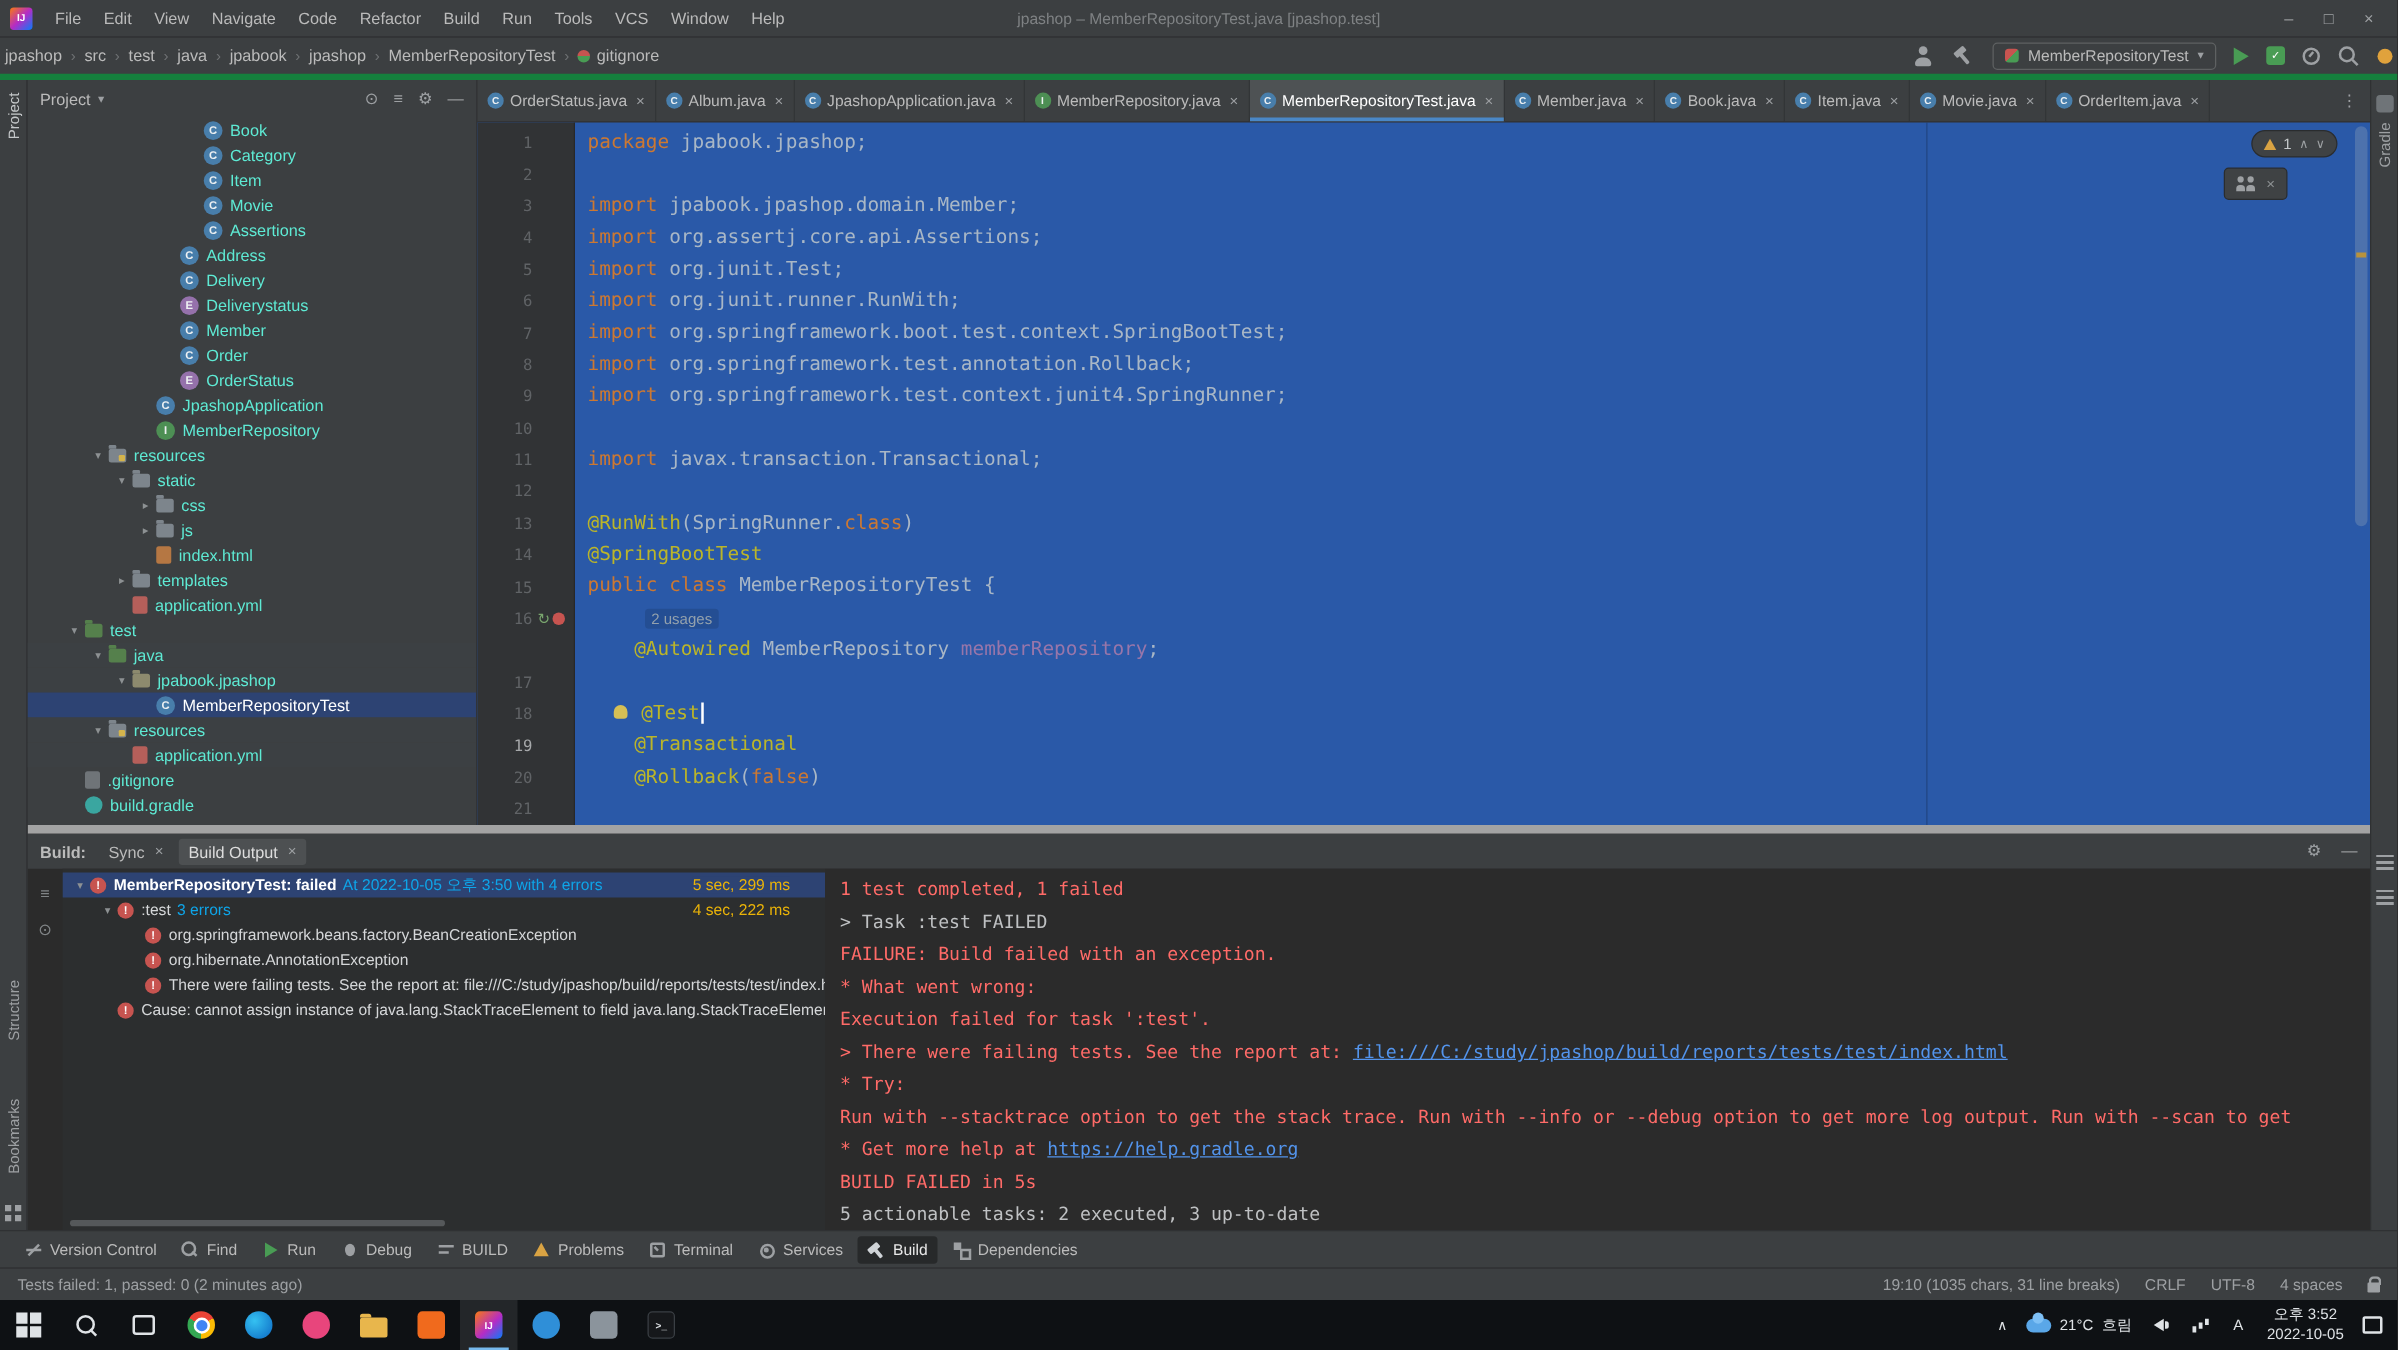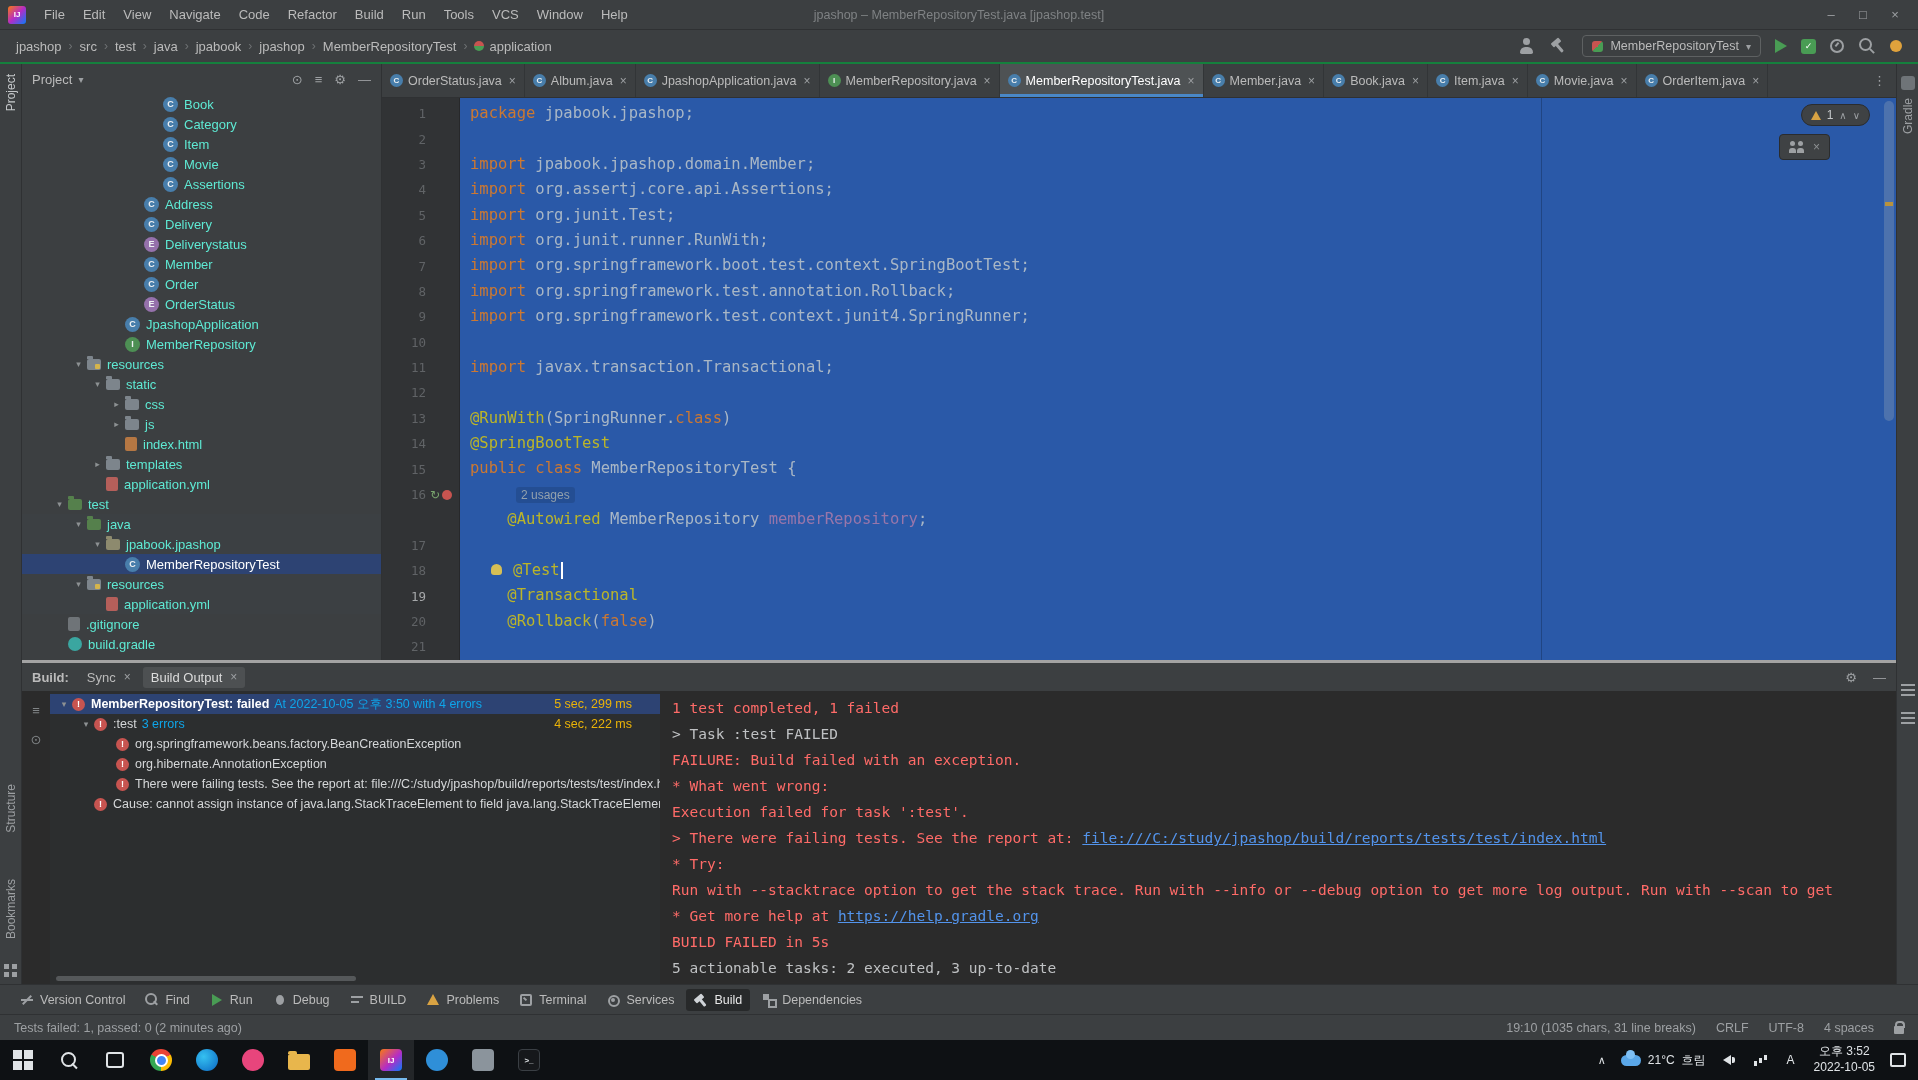--- a/index.html
+++ b/index.html
@@ -11,21 +11,21 @@
 
 .menubar{height:30px;background:#3c3f41;border-bottom:1px solid #2f3133;display:flex;align-items:center;padding:0 8px;position:relative;flex:none}
 .logo{width:18px;height:18px;border-radius:3px;background:linear-gradient(135deg,#f97a12,#b52cc5 50%,#087cfa);color:#fff;font-size:8px;font-weight:bold;display:flex;align-items:center;justify-content:center;margin-right:10px}
 #menu-items{display:flex;gap:2px}
 .menu-item{padding:3px 8px;border-radius:3px;color:#bbb}
 .win-title{position:absolute;left:50%;transform:translateX(-50%);color:#7f8284;font-size:12.5px;white-space:nowrap}
 .win-controls{margin-left:auto;display:flex;gap:2px}
 .win-btn{width:30px;text-align:center;color:#9da0a3;font-size:13px}
 
 
-.navbar{height:34px;background:#3c3f41;border-bottom:2px solid #15803d;display:flex;padding:0 16px;flex:none}
+.navbar{height:34px;background:#3c3f41;border-bottom:5px solid #15803d;display:flex;padding:0 4px;flex:none}
 #breadcrumbs{display:flex;align-items:center;gap:7px;white-space:nowrap}
 .bc-sep{color:#6e7173;font-size:12px}
 .bc-item{display:flex;align-items:center;gap:5px;color:#bbb}
 .ic-testm{width:10px;height:10px;border-radius:50%;background:linear-gradient(180deg,#c75450 50%,#499c54 50%);display:inline-block}
 .nav-right{margin-left:auto;display:flex;align-items:center;gap:14px}
 .nic{width:18px;height:18px;position:relative;display:inline-block}
 .ic-users::before{content:"";position:absolute;top:1px;left:5px;width:7px;height:7px;border-radius:50%;background:#9da0a3}
 .ic-users::after{content:"";position:absolute;bottom:1px;left:2px;width:13px;height:7px;border-radius:6px 6px 2px 2px;background:#9da0a3}
 .ic-hammer2::before{content:"";position:absolute;left:1px;top:3px;width:10px;height:5px;background:#9da0a3;border-radius:1px;transform:rotate(-40deg)}
 .ic-hammer2::after{content:"";position:absolute;left:8px;top:6px;width:3px;height:10px;background:#9da0a3;border-radius:1px;transform:rotate(-40deg)}
@@ -122,21 +122,21 @@
 .inspections{position:absolute;top:6px;right:26px;height:22px;background:#3f4244;border:1px solid #2a2c2e;border-radius:11px;display:flex;align-items:center;gap:6px;padding:0 9px;color:#c5c8ca;font-size:12px}
 .warn-tri{width:0;height:0;border-left:5px solid transparent;border-right:5px solid transparent;border-bottom:9px solid #d9a343}
 .insp-chev{color:#9da0a3;font-size:10px}
 .editor-popup{position:absolute;top:36px;right:66px;background:#3f4244;border:1px solid #2a2c2e;border-radius:4px;display:flex;gap:9px;padding:5px 9px;align-items:center}
 .ic-pair{width:15px;height:12px;position:relative}
 .ic-pair::before{content:"";position:absolute;left:1px;top:0;width:5px;height:5px;border-radius:50%;background:#9da0a3;box-shadow:8px 0 #9da0a3}
 .ic-pair::after{content:"";position:absolute;left:0;bottom:0;width:7px;height:5px;border-radius:3px 3px 0 0;background:#9da0a3;box-shadow:8px 0 #9da0a3}
 .popup-close{color:#8d9193;font-size:12px}
 
 
-.build-panel{flex:1;display:flex;flex-direction:column;background:#2b2b2b;border-top:3px solid #a3a3a3;min-height:0}
+.build-panel{flex:1;display:flex;flex-direction:column;background:#2b2b2b;border-top:7px solid #a3a3a3;min-height:0}
 .bp-header{height:28px;background:#3c3f41;display:flex;align-items:center;padding:0 10px;gap:6px;flex:none}
 .bp-label{font-weight:bold;color:#bbb;margin-right:4px}
 #build-tabs{display:flex;gap:4px}
 .bp-tab{display:flex;align-items:center;gap:6px;padding:3px 8px;border-radius:3px;color:#bbb}
 .bp-tab.active{background:rgba(255,255,255,.09);color:#ddd}
 .bp-right{margin-left:auto;display:flex;gap:16px;color:#9da0a3;font-size:13px}
 .bp-body{flex:1;display:flex;min-height:0}
 .bp-strip{width:28px;display:flex;flex-direction:column;align-items:center;gap:14px;padding-top:12px;color:#818587;font-size:13px;flex:none}
 #build-tree{width:610px;flex:none;background:#2c2e2f;position:relative;padding-top:3px;font-size:12.5px;overflow:hidden}
 .btree-row{height:20px;display:flex;align-items:center;white-space:nowrap;position:relative}
@@ -273,21 +273,21 @@
         <span class="bc-item">
           <span>jpashop</span>
         </span>
         <span class="bc-sep">›</span>
         <span class="bc-item">
           <span>MemberRepositoryTest</span>
         </span>
         <span class="bc-sep">›</span>
         <span class="bc-item">
           <span class="ic-testm"></span>
-          <span>application</span>
+          <span>gitignore</span>
         </span>
       </div>
     <div class="nav-right">
       <span class="nic ic-users"></span>
       <span class="nic ic-hammer2"></span>
       <div class="run-combo">
         <span class="ic-runconf"></span>
         <span>MemberRepositoryTest</span>
         <span class="combo-caret">▾</span>
       </div>

